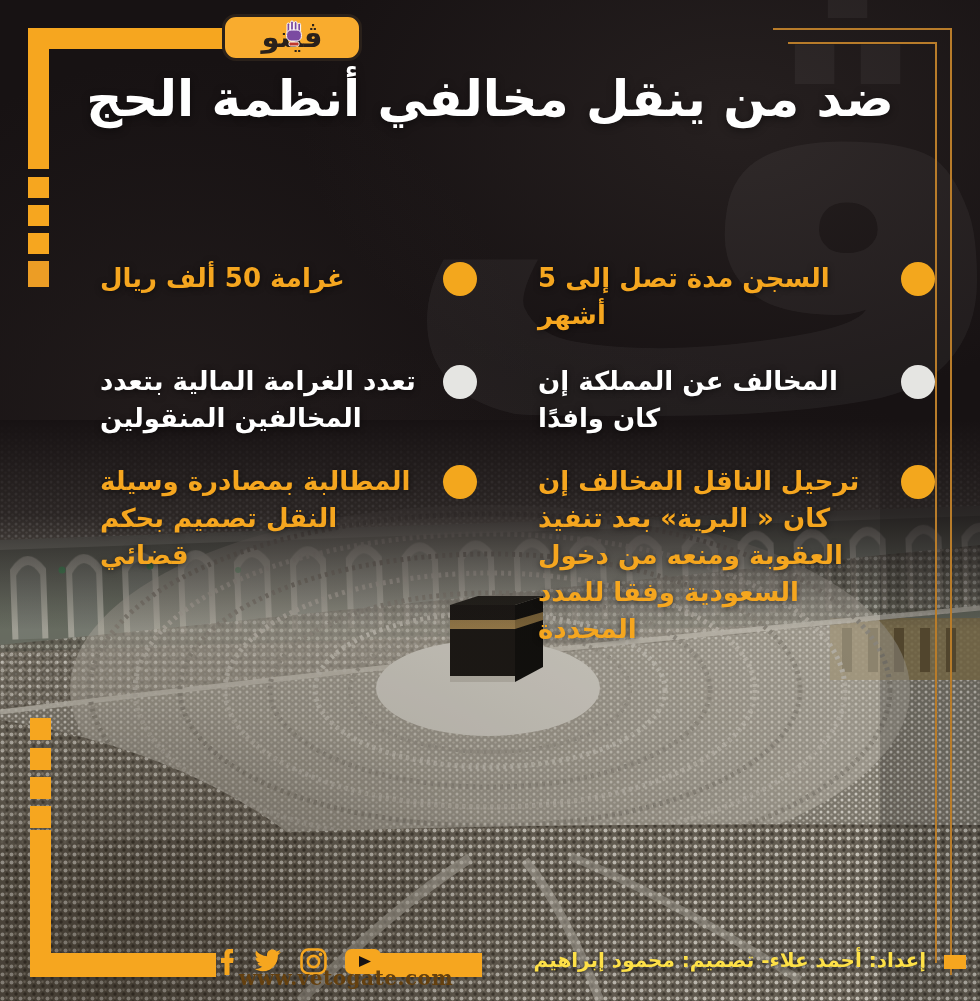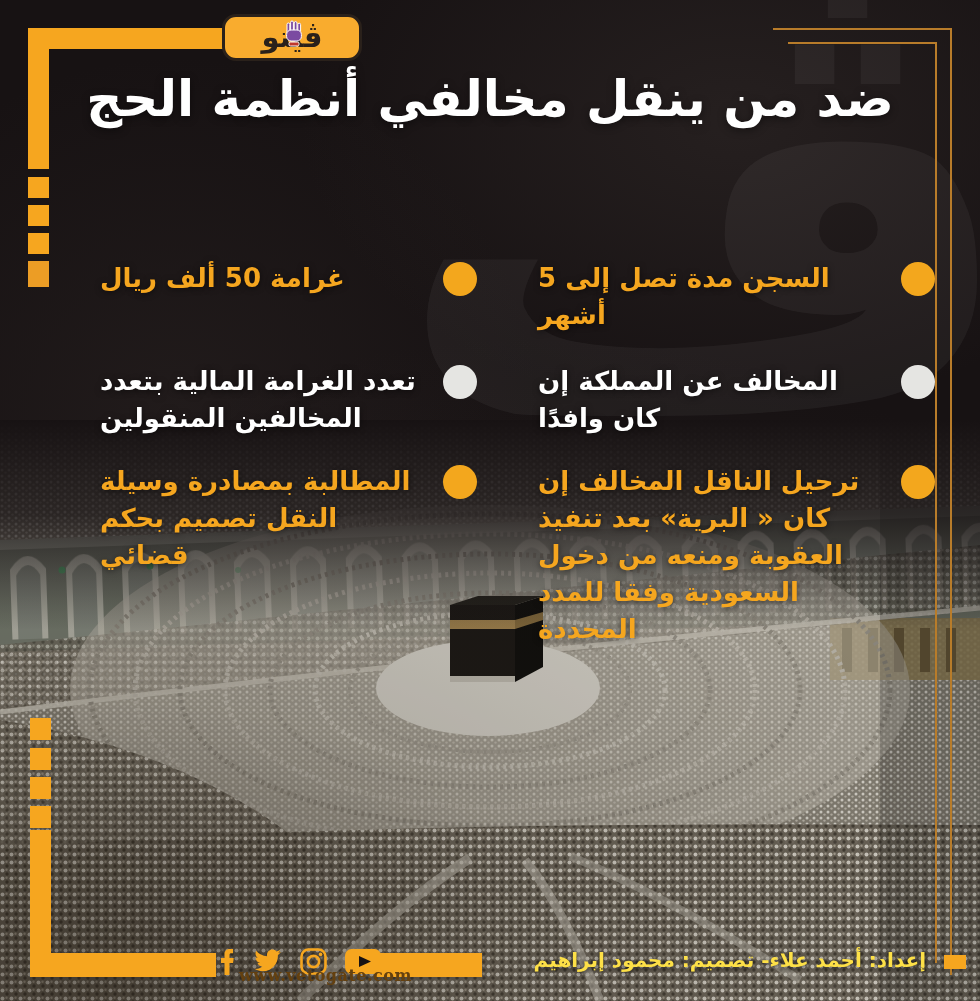--- a/index.html
+++ b/index.html
@@ -78,21 +78,21 @@
   
   .credits{
     position:absolute;top:948px;right:54px;z-index:4;direction:rtl;
     color:#fde047;font-weight:bold;font-size:20px;
     text-shadow:0 1px 5px rgba(0,0,0,.8);
   }
   .social{position:absolute;left:220px;top:948px;z-index:4;display:flex;gap:18px;align-items:center;}
   .social .sicon{display:block;}
   .website{
     position:absolute;left:216px;top:966px;z-index:4;
-    font-family:"DejaVu Serif",serif;font-weight:bold;font-size:16px;
+    font-family:"DejaVu Serif",serif;font-weight:bold;font-size:20px;
     color:#64400f;letter-spacing:.5px;padding-left:23px;
   }
 </style>
 </head>
 <body>
 
 <div class="poster">
 
   <div class="bg-texture"></div>
   <div class="ghost-mark">ڤ</div>

